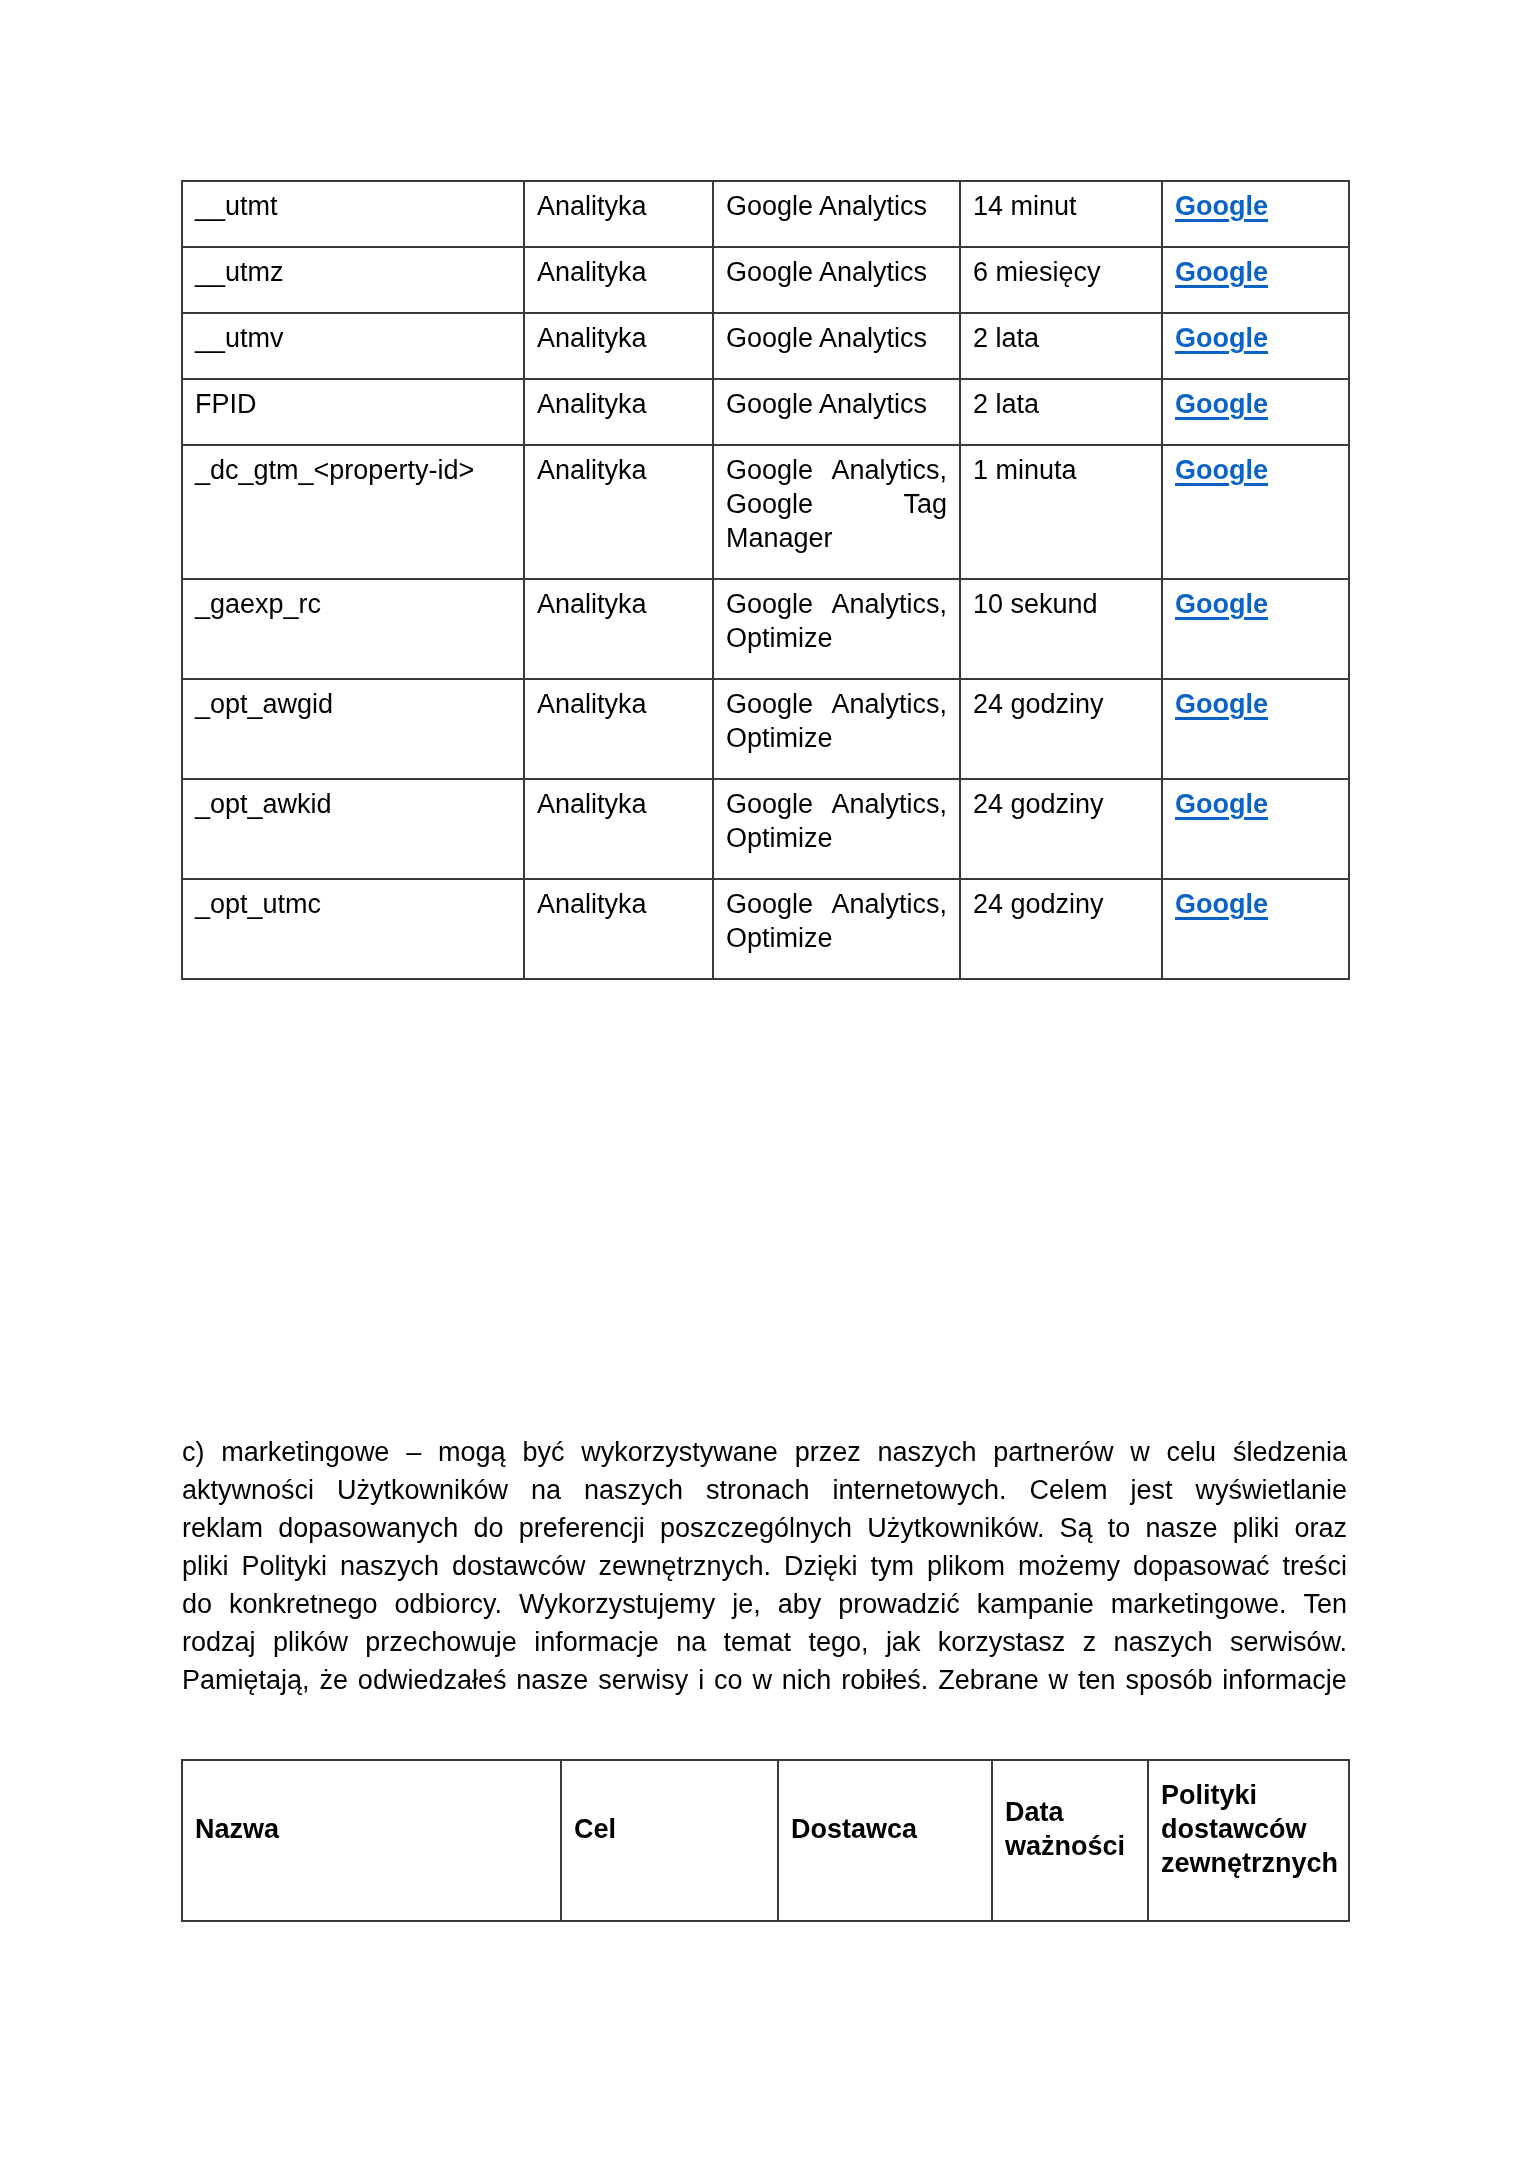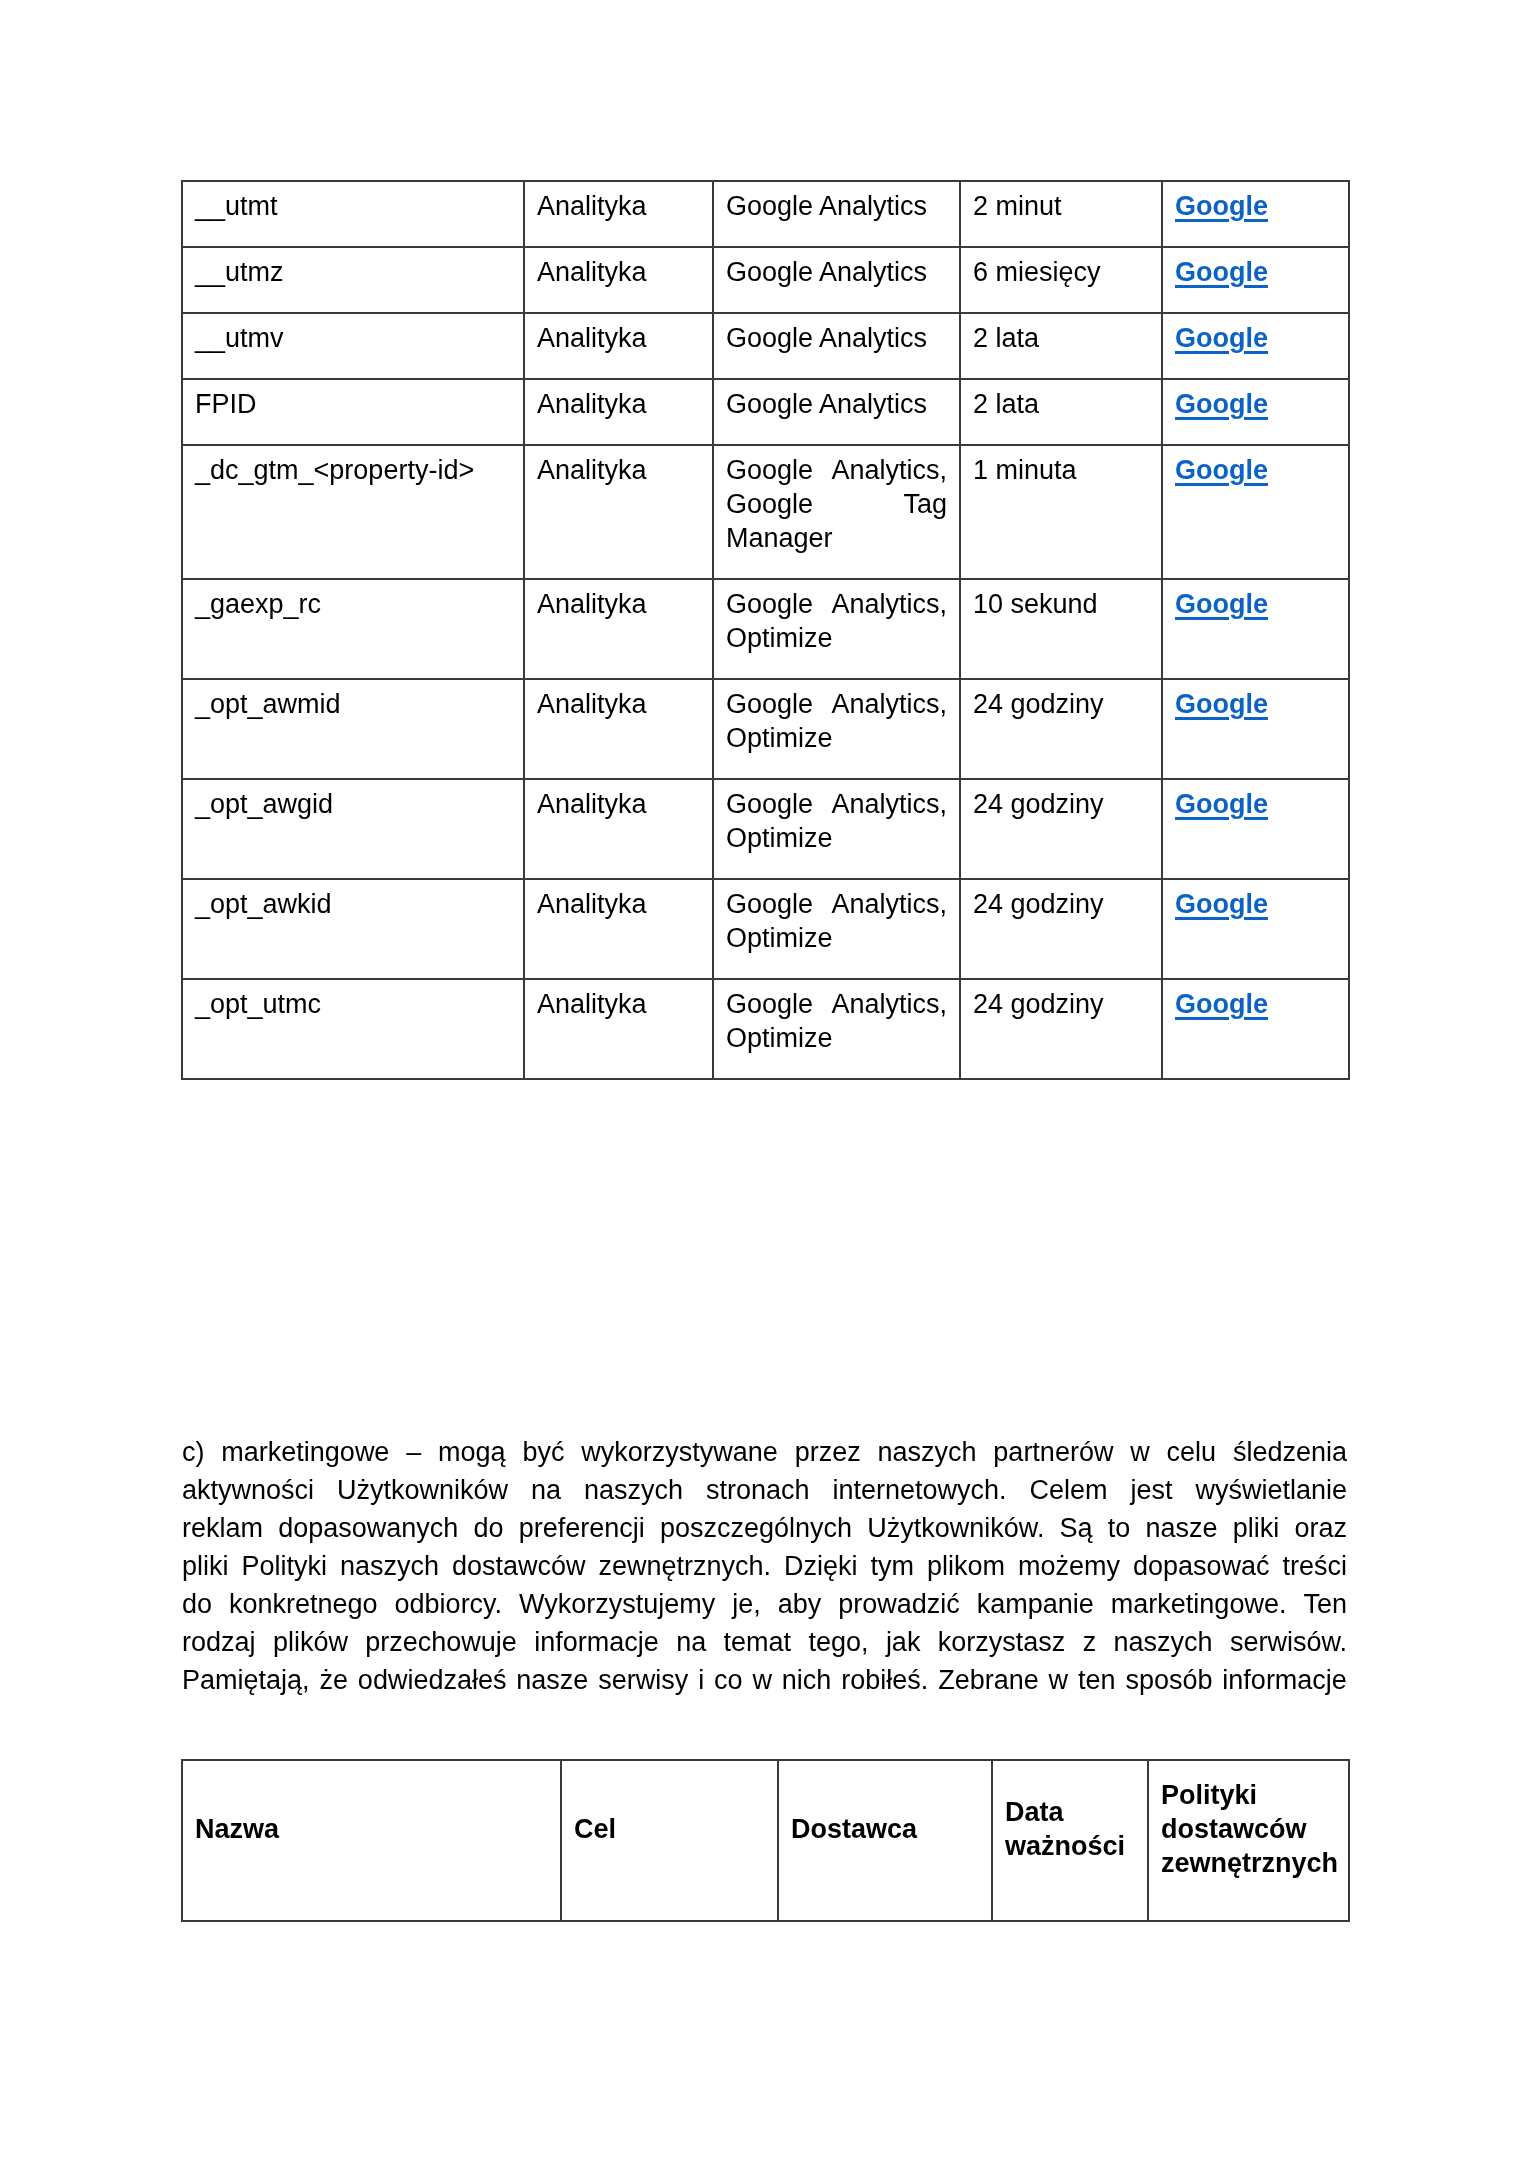--- a/index.html
+++ b/index.html
@@ -69,21 +69,21 @@
           <td>
             <div class="pline">__utmt</div>
           </td>
           <td>
             <div class="pline">Analityka</div>
           </td>
           <td>
             <div class="pline">Google Analytics</div>
           </td>
           <td>
-            <div class="pline">2 minut</div>
+            <div class="pline">14 minut</div>
           </td>
           <td><a href="#" class="policy-link">Google</a></td>
         </tr>
         <tr>
           <td>
             <div class="pline">__utmz</div>
           </td>
           <td>
             <div class="pline">Analityka</div>
           </td>
@@ -157,39 +157,20 @@
           </td>
           <td>
             <div class="jline">
               <span>Google</span>
               <span>Analytics,</span>
             </div>
             <div class="pline">Optimize</div>
           </td>
           <td>
             <div class="pline">10 sekund</div>
-          </td>
-          <td><a href="#" class="policy-link">Google</a></td>
-        </tr>
-        <tr>
-          <td>
-            <div class="pline">_opt_awmid</div>
-          </td>
-          <td>
-            <div class="pline">Analityka</div>
-          </td>
-          <td>
-            <div class="jline">
-              <span>Google</span>
-              <span>Analytics,</span>
-            </div>
-            <div class="pline">Optimize</div>
-          </td>
-          <td>
-            <div class="pline">24 godziny</div>
           </td>
           <td><a href="#" class="policy-link">Google</a></td>
         </tr>
         <tr>
           <td>
             <div class="pline">_opt_awgid</div>
           </td>
           <td>
             <div class="pline">Analityka</div>
           </td>

